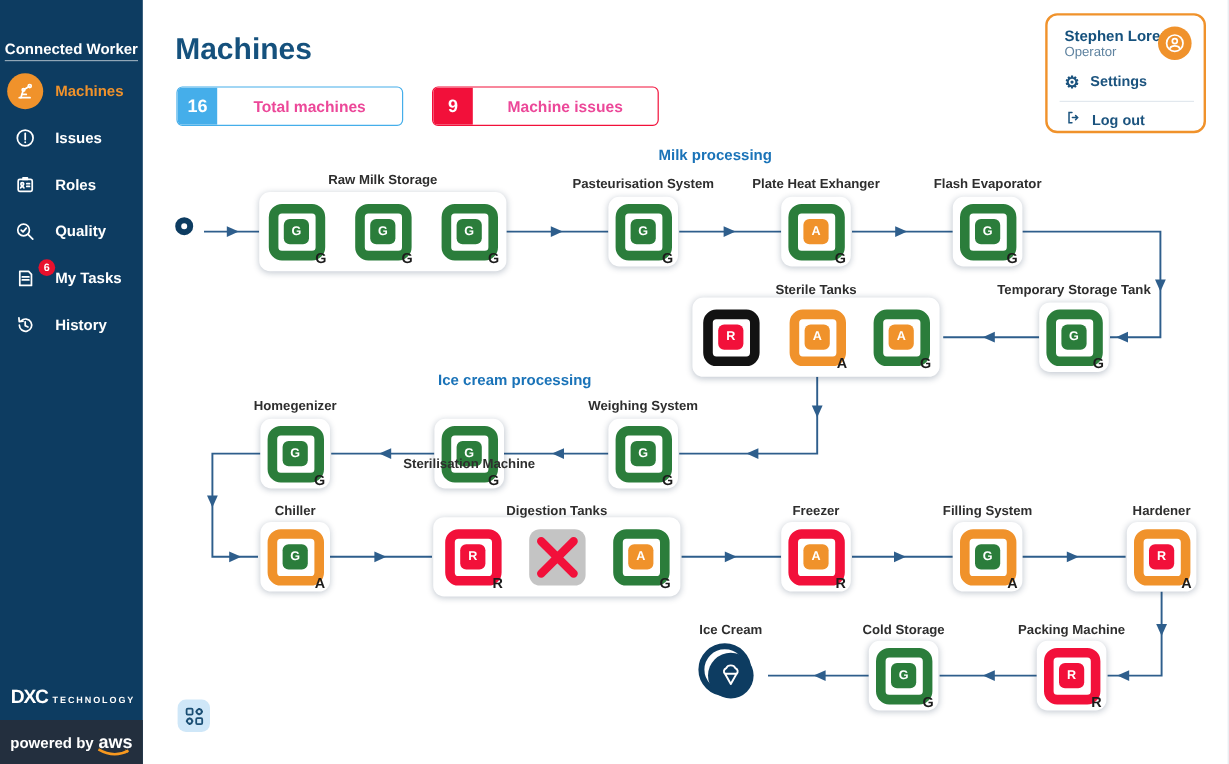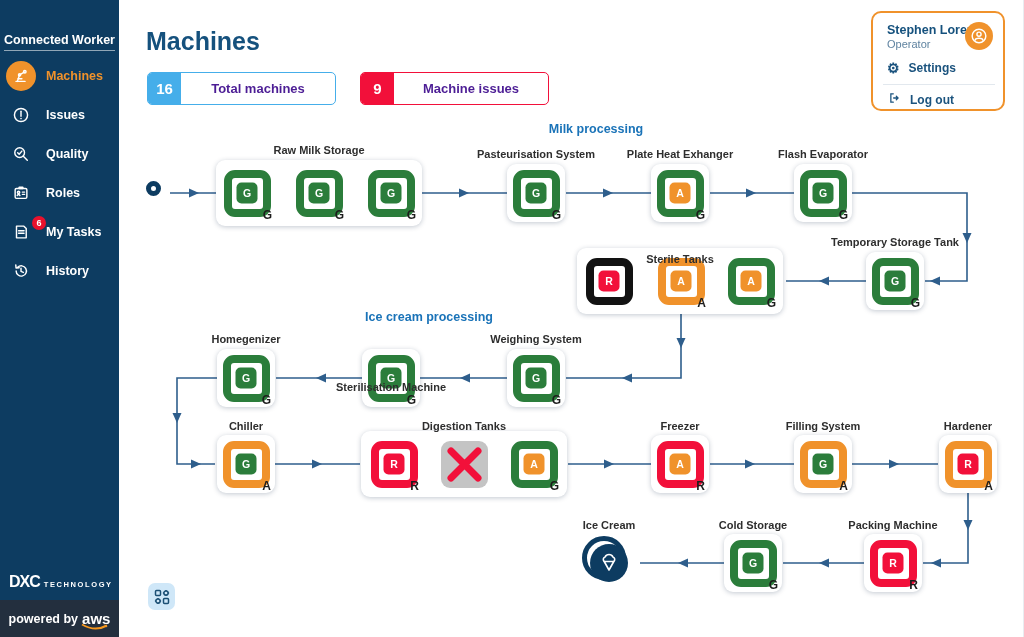--- a/index.html
+++ b/index.html
@@ -34,21 +34,21 @@
   
   .h1{position:absolute;left:146px;top:27px;font-size:25px;font-weight:800;color:#15517d;margin:0;}
   .stat{position:absolute;top:72px;width:189px;height:33px;background:#fff;border-radius:5px;
         display:flex;align-items:stretch;overflow:hidden;cursor:pointer;}
   .stat-total{left:147px;border:1.5px solid #45aeea;}
   .stat-issues{left:360px;border:1.5px solid #f2103a;}
   .stat-num{width:33px;display:flex;align-items:center;justify-content:center;color:#fff;
             font-size:15px;font-weight:700;}
   .stat-total .stat-num{background:#45aeea;}
   .stat-issues .stat-num{background:#f2103a;}
-  .stat-label{flex:1;display:flex;align-items:center;justify-content:center;color:#4c1d95;
+  .stat-label{flex:1;display:flex;align-items:center;justify-content:center;color:#ec4899;
               font-size:13px;font-weight:700;}
 
   
   .ucard{position:absolute;left:871px;top:11px;width:134px;height:100px;background:#fff;
          border:2px solid #f0922b;border-radius:10px;padding:10px 12px 8px 14px;}
   .uname{color:#15517d;font-size:12.5px;font-weight:700;}
   .urole{color:#5f83a0;font-size:11px;margin-top:1px;}
   .uavatar{position:absolute;right:10px;top:9px;width:28px;height:28px;border-radius:50%;
            background:#f0922b;color:#fff;display:flex;align-items:center;justify-content:center;cursor:pointer;}
   .urow{display:flex;align-items:center;gap:9px;color:#1b537e;font-size:12px;font-weight:700;
@@ -115,38 +115,38 @@
               <circle cx="10" cy="10" r="7.3"></circle>
               <path d="M10,5.8 V11.4"></path>
               <circle cx="10" cy="14" r="0.9" fill="currentColor" stroke="none"></circle>
             </svg>
           </span>
           <span class="nav-label">Issues</span>
         </div>
         <div class="nav-item">
           <span class="nav-icon">
             <svg width="18" height="18" viewBox="0 0 20 20" fill="none" stroke="currentColor" stroke-width="1.6" stroke-linecap="round" stroke-linejoin="round">
-              <circle cx="8.5" cy="8.5" r="5.4"></circle>
-              <path d="M12.6,12.6 L17,17"></path>
-              <path d="M6.3,8.6 L8,10.3 L11,6.8"></path>
-            </svg>
-          </span>
-          <span class="nav-label">Quality</span>
-        </div>
-        <div class="nav-item">
-          <span class="nav-icon">
-            <svg width="18" height="18" viewBox="0 0 20 20" fill="none" stroke="currentColor" stroke-width="1.6" stroke-linecap="round" stroke-linejoin="round">
               <rect x="3.5" y="5" width="13" height="11" rx="1.5"></rect>
               <path d="M8,3.5 h4 v1.5 h-4 z"></path>
               <circle cx="7.3" cy="9.3" r="1.3"></circle>
               <path d="M5.8,12.8 C6.1,11.4 8.5,11.4 8.8,12.8"></path>
               <path d="M11.5,9 H14 M11.5,11.5 H14"></path>
             </svg>
           </span>
           <span class="nav-label">Roles</span>
+        </div>
+        <div class="nav-item">
+          <span class="nav-icon">
+            <svg width="18" height="18" viewBox="0 0 20 20" fill="none" stroke="currentColor" stroke-width="1.6" stroke-linecap="round" stroke-linejoin="round">
+              <circle cx="8.5" cy="8.5" r="5.4"></circle>
+              <path d="M12.6,12.6 L17,17"></path>
+              <path d="M6.3,8.6 L8,10.3 L11,6.8"></path>
+            </svg>
+          </span>
+          <span class="nav-label">Quality</span>
         </div>
         <div class="nav-item">
           <span class="nav-icon">
             <svg width="18" height="18" viewBox="0 0 20 20" fill="none" stroke="currentColor" stroke-width="1.6" stroke-linecap="round" stroke-linejoin="round">
               <path d="M5,3.5 H13.2 L15.8,6.2 V16.5 H5 Z"></path>
               <path d="M7.3,8.6 H13.4 M7.3,11.4 H13.4"></path>
             </svg>
             <span class="nav-badge">6</span>
           </span>
           <span class="nav-label">My Tasks</span>
@@ -382,21 +382,21 @@
       <div class="tile card" style="left: 724px; top: 534px;">
         <div class="ring b-green">
         <span class="chip c-green">G</span>
       </div>
         <span class="corner">G</span>
       </div>
       <span class="dlabel" style="left: 319px; top: 150px;">Raw Milk Storage</span>
       <span class="dlabel" style="left: 536px; top: 154px;">Pasteurisation System</span>
       <span class="dlabel" style="left: 680px; top: 154px;">Plate Heat Exhanger</span>
       <span class="dlabel" style="left: 823px; top: 154px;">Flash Evaporator</span>
-      <span class="dlabel" style="left: 680px; top: 259px; text-align: right;">Sterile Tanks</span>
+      <span class="dlabel" style="left: 680px; top: 242px; text-align: right;">Sterile Tanks</span>
       <span class="dlabel" style="left: 895px; top: 242px;">Temporary Storage Tank</span>
       <span class="dlabel" style="left: 536px; top: 339px;">Weighing System</span>
       <span class="dlabel" style="left: 391px; top: 339px; margin-top: 48px;">Sterilisation Machine</span>
       <span class="dlabel" style="left: 246px; top: 339px;">Homegenizer</span>
       <span class="dlabel" style="left: 246px; top: 426px;">Chiller</span>
       <span class="dlabel" style="left: 464px; top: 426px;">Digestion Tanks</span>
       <span class="dlabel" style="left: 680px; top: 426px;">Freezer</span>
       <span class="dlabel" style="left: 823px; top: 426px;">Filling System</span>
       <span class="dlabel" style="left: 968px; top: 426px;">Hardener</span>
       <span class="dlabel" style="left: 609px; top: 525px;">Ice Cream</span>

